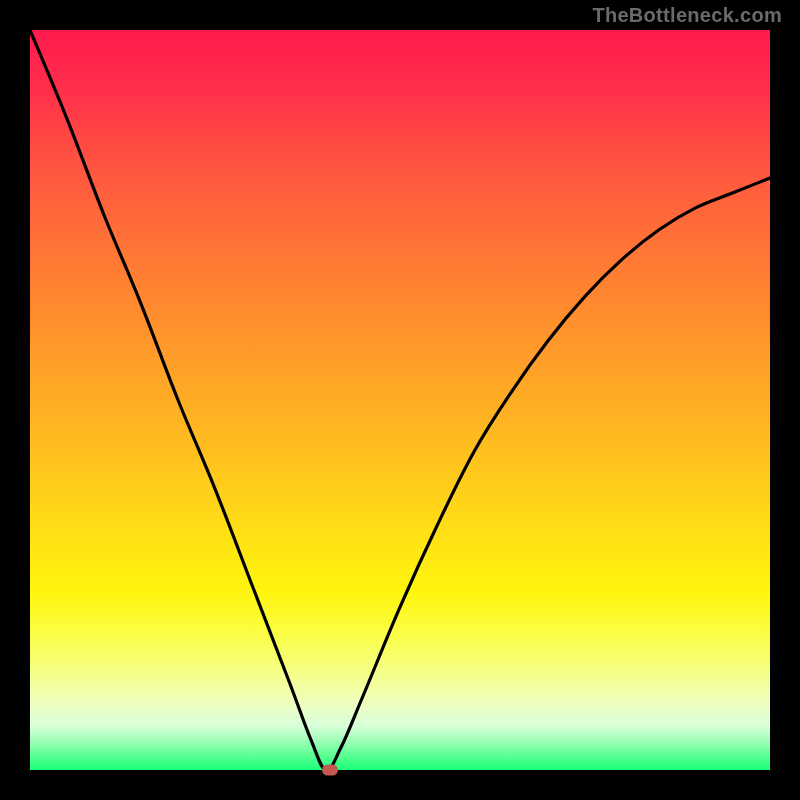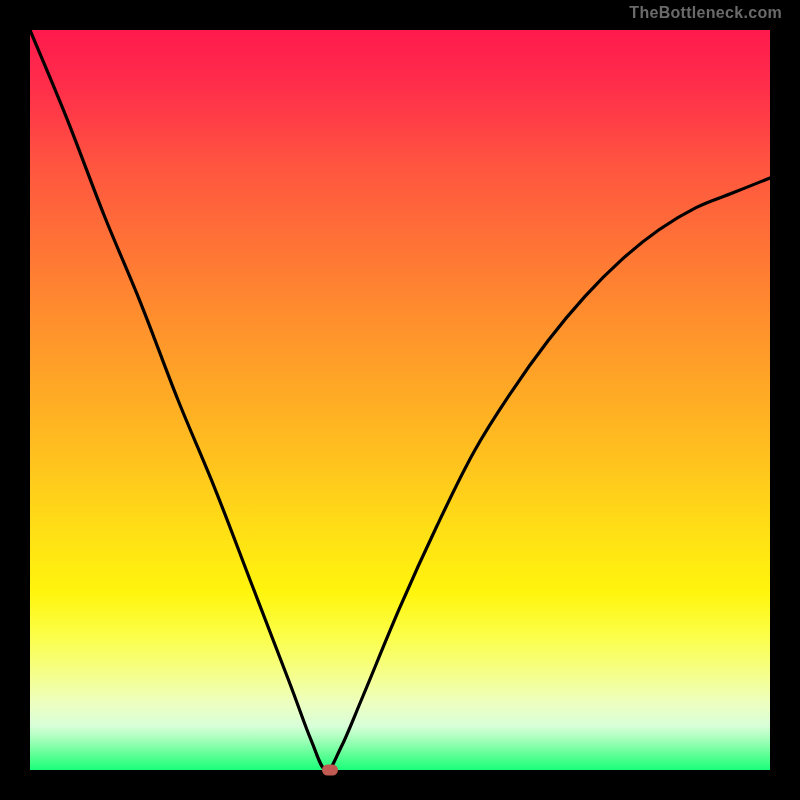--- a/index.html
+++ b/index.html
@@ -8,21 +8,21 @@
     height: 800px;
     background: #000;
     position: relative;
     font-family: Arial, sans-serif;
     overflow: hidden;
   }
   .watermark {
     position: absolute;
     top: 4px;
     right: 18px;
-    font-size: 16px;
+    font-size: 20px;
     font-weight: bold;
     color: #6a6a6a;
     z-index: 10;
     letter-spacing: 0.3px;
     margin-left: 40px;
   }
   .plot-area {
     position: absolute;
     left: 30px;
     top: 30px;

